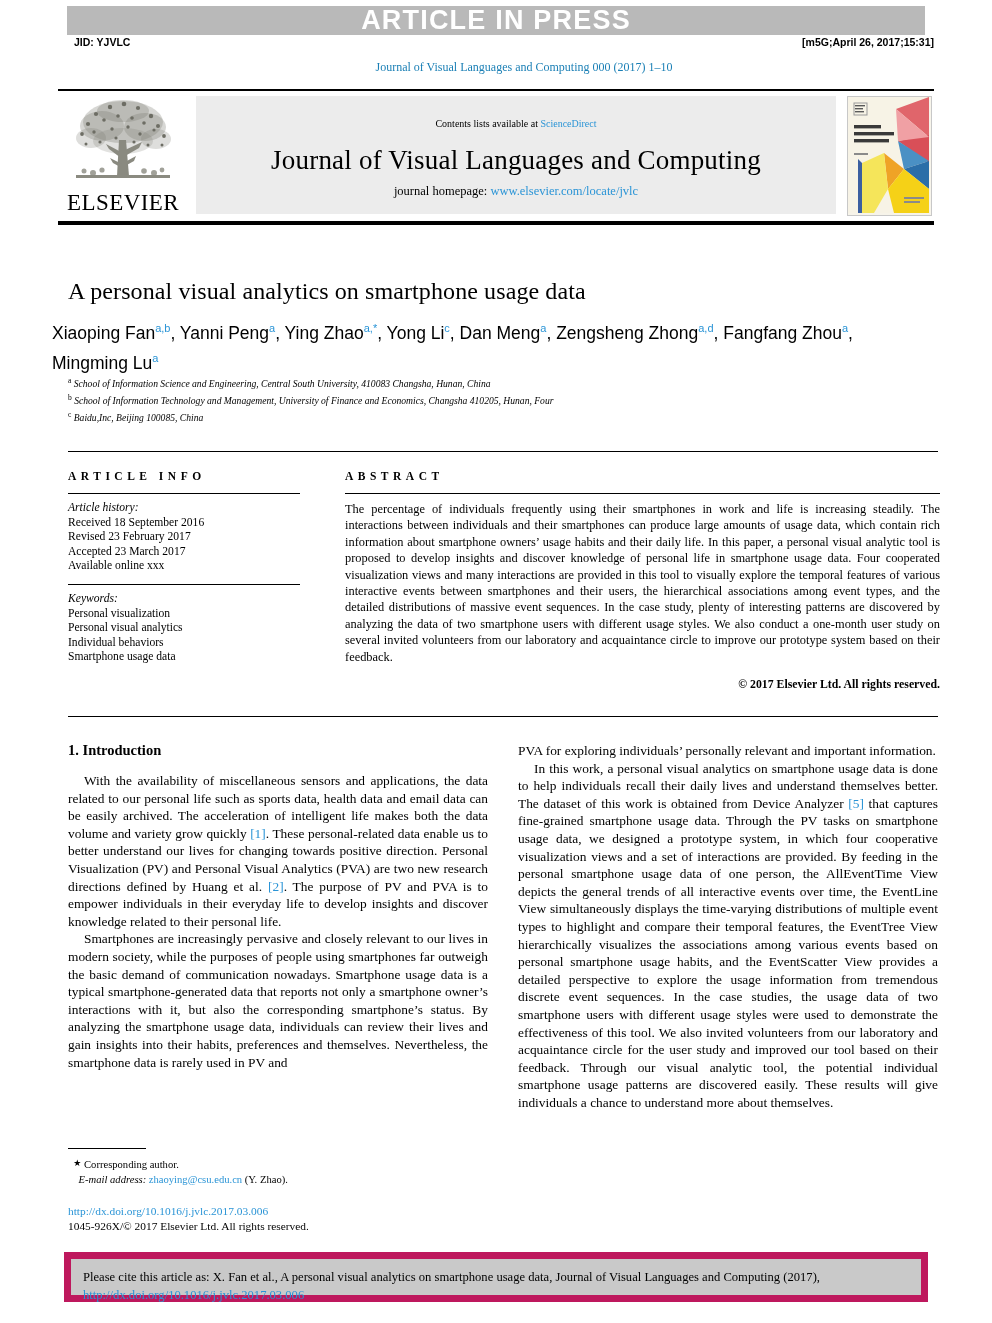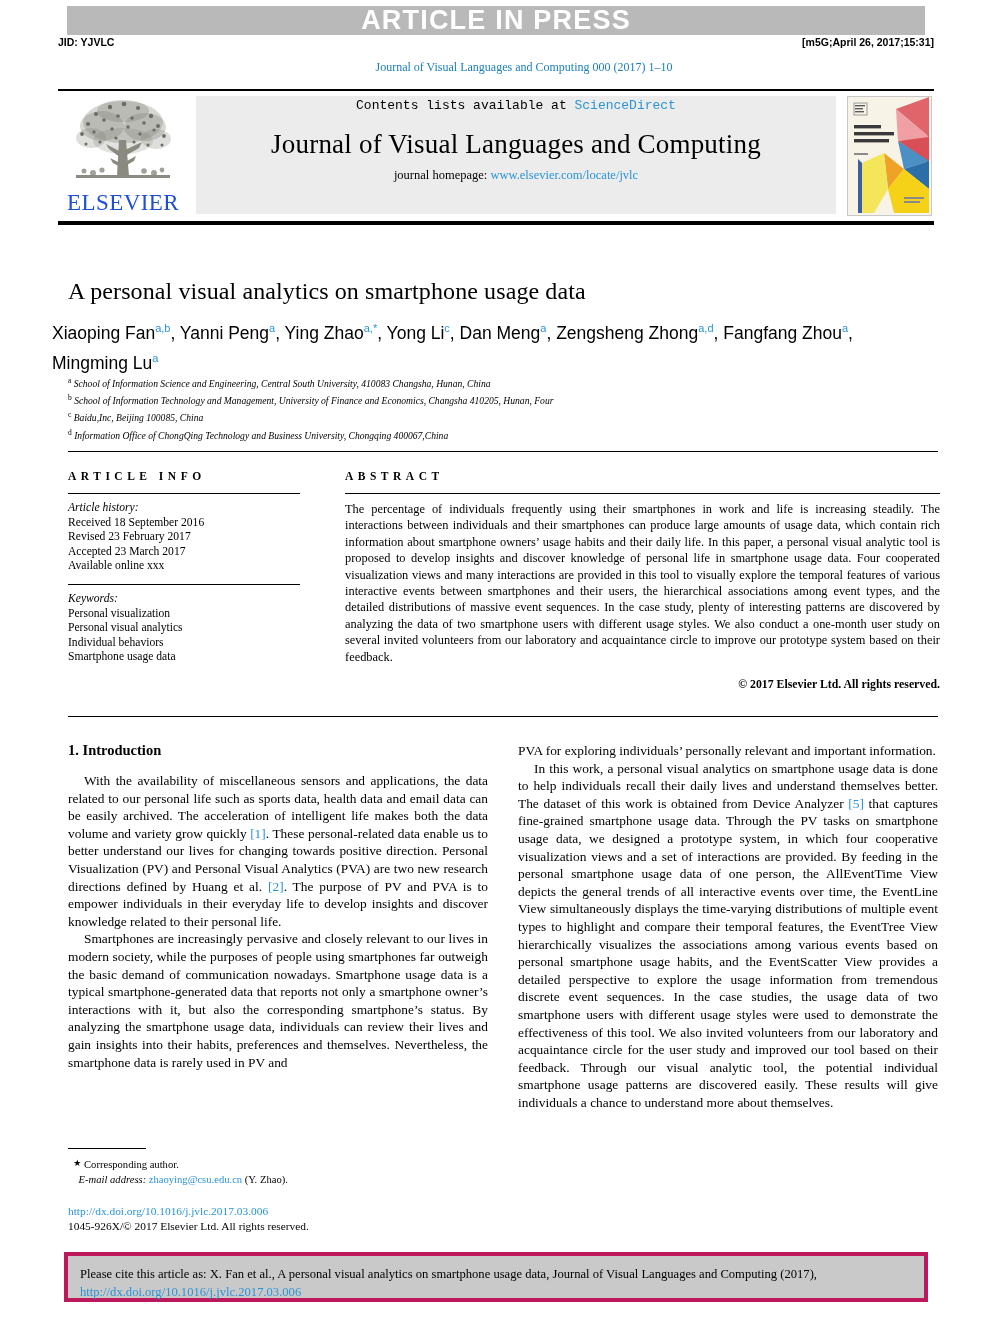--- a/index.html
+++ b/index.html
@@ -45,21 +45,21 @@
     left: 58px;
     top: 36px;
     width: 876px;
     height: 16px;
     font-family: "Liberation Sans", sans-serif;
     font-size: 10.5px;
     font-weight: bold;
   }
   .jid {
     position: absolute;
-    left: 0;
+    left: 16px;
     top: 0;
   }
   .datestamp {
     position: absolute;
     right: 0;
     top: 0;
   }
 
   
   .running-head {
@@ -110,40 +110,40 @@
     position: absolute;
     left: 4px;
     top: 0px;
   }
   .elsevier-word {
     position: absolute;
     left: 0px;
     bottom: 0px;
     width: 122px;
     text-align: center;
-    color: #1d4ed8;
+    color: #000000;
     font-family: "Liberation Serif", serif;
     font-size: 23px;
     letter-spacing: 0.4px;
   }
 
   
   .contents-box {
     position: absolute;
     left: 138px;
     top: 2px;
     width: 640px;
     height: 118px;
     background: #ececec;
     text-align: center;
   }
   .contents-line {
-    margin-top: 2px;
-    font-family: Liberation Mono, monospace;
-    font-size: 13px;
+    margin-top: 22px;
+    font-family: Liberation Serif, serif;
+    font-size: 10px;
   }
   .sciencedirect-link {
     color: #2a94d6;
   }
   .journal-name {
     margin-top: 16px;
     font-family: "Liberation Serif", serif;
     font-size: 27px;
     letter-spacing: 0.2px;
   }
@@ -353,21 +353,21 @@
   }
 
   
   .cite-box {
     position: absolute;
     left: 64px;
     top: 1252px;
     width: 864px;
     height: 50px;
     background: #c9c9c9;
-    border: 4px solid #be185d;
+    border: 7px solid #be185d;
     box-sizing: border-box;
     padding: 9px 12px 3px 12px;
     font-family: "Liberation Serif", serif;
     font-size: 12.6px;
     line-height: 18px;
   }
 </style>
 </head>
 <body>
 
@@ -485,21 +485,20 @@
   </div>
 
   <div class="title">A personal visual analytics on smartphone usage data</div>
 
   <div class="authors">Xiaoping Fan<sup>a,b</sup>, Yanni Peng<sup>a</sup>, Ying Zhao<sup>a,*</sup>, Yong Li<sup>c</sup>, Dan Meng<sup>a</sup>, Zengsheng Zhong<sup>a,d</sup>, Fangfang Zhou<sup>a</sup>, Mingming Lu<sup>a</sup></div>
 
   <div class="affils">
     <div><sup>a</sup> <span>School of Information Science and Engineering, Central South University, 410083 Changsha, Hunan, China</span></div>
     <div><sup>b</sup> <span>School of Information Technology and Management, University of Finance and Economics, Changsha 410205, Hunan, Four</span></div>
     <div><sup>c</sup> <span>Baidu,Inc, Beijing 100085, China</span></div>
-    <div><sup>d</sup> <span>Information Office of ChongQing Technology and Business University, Chongqing 400067,China</span></div>
   </div>
 
   <div class="section-rule"></div>
 
   <div class="info-col">
     <div class="sec-head">ARTICLE INFO</div>
     <div class="thin-rule"></div>
     <div class="info-block">
       <div class="lbl">Article history:</div>
       <div>Received 18 September 2016</div>

